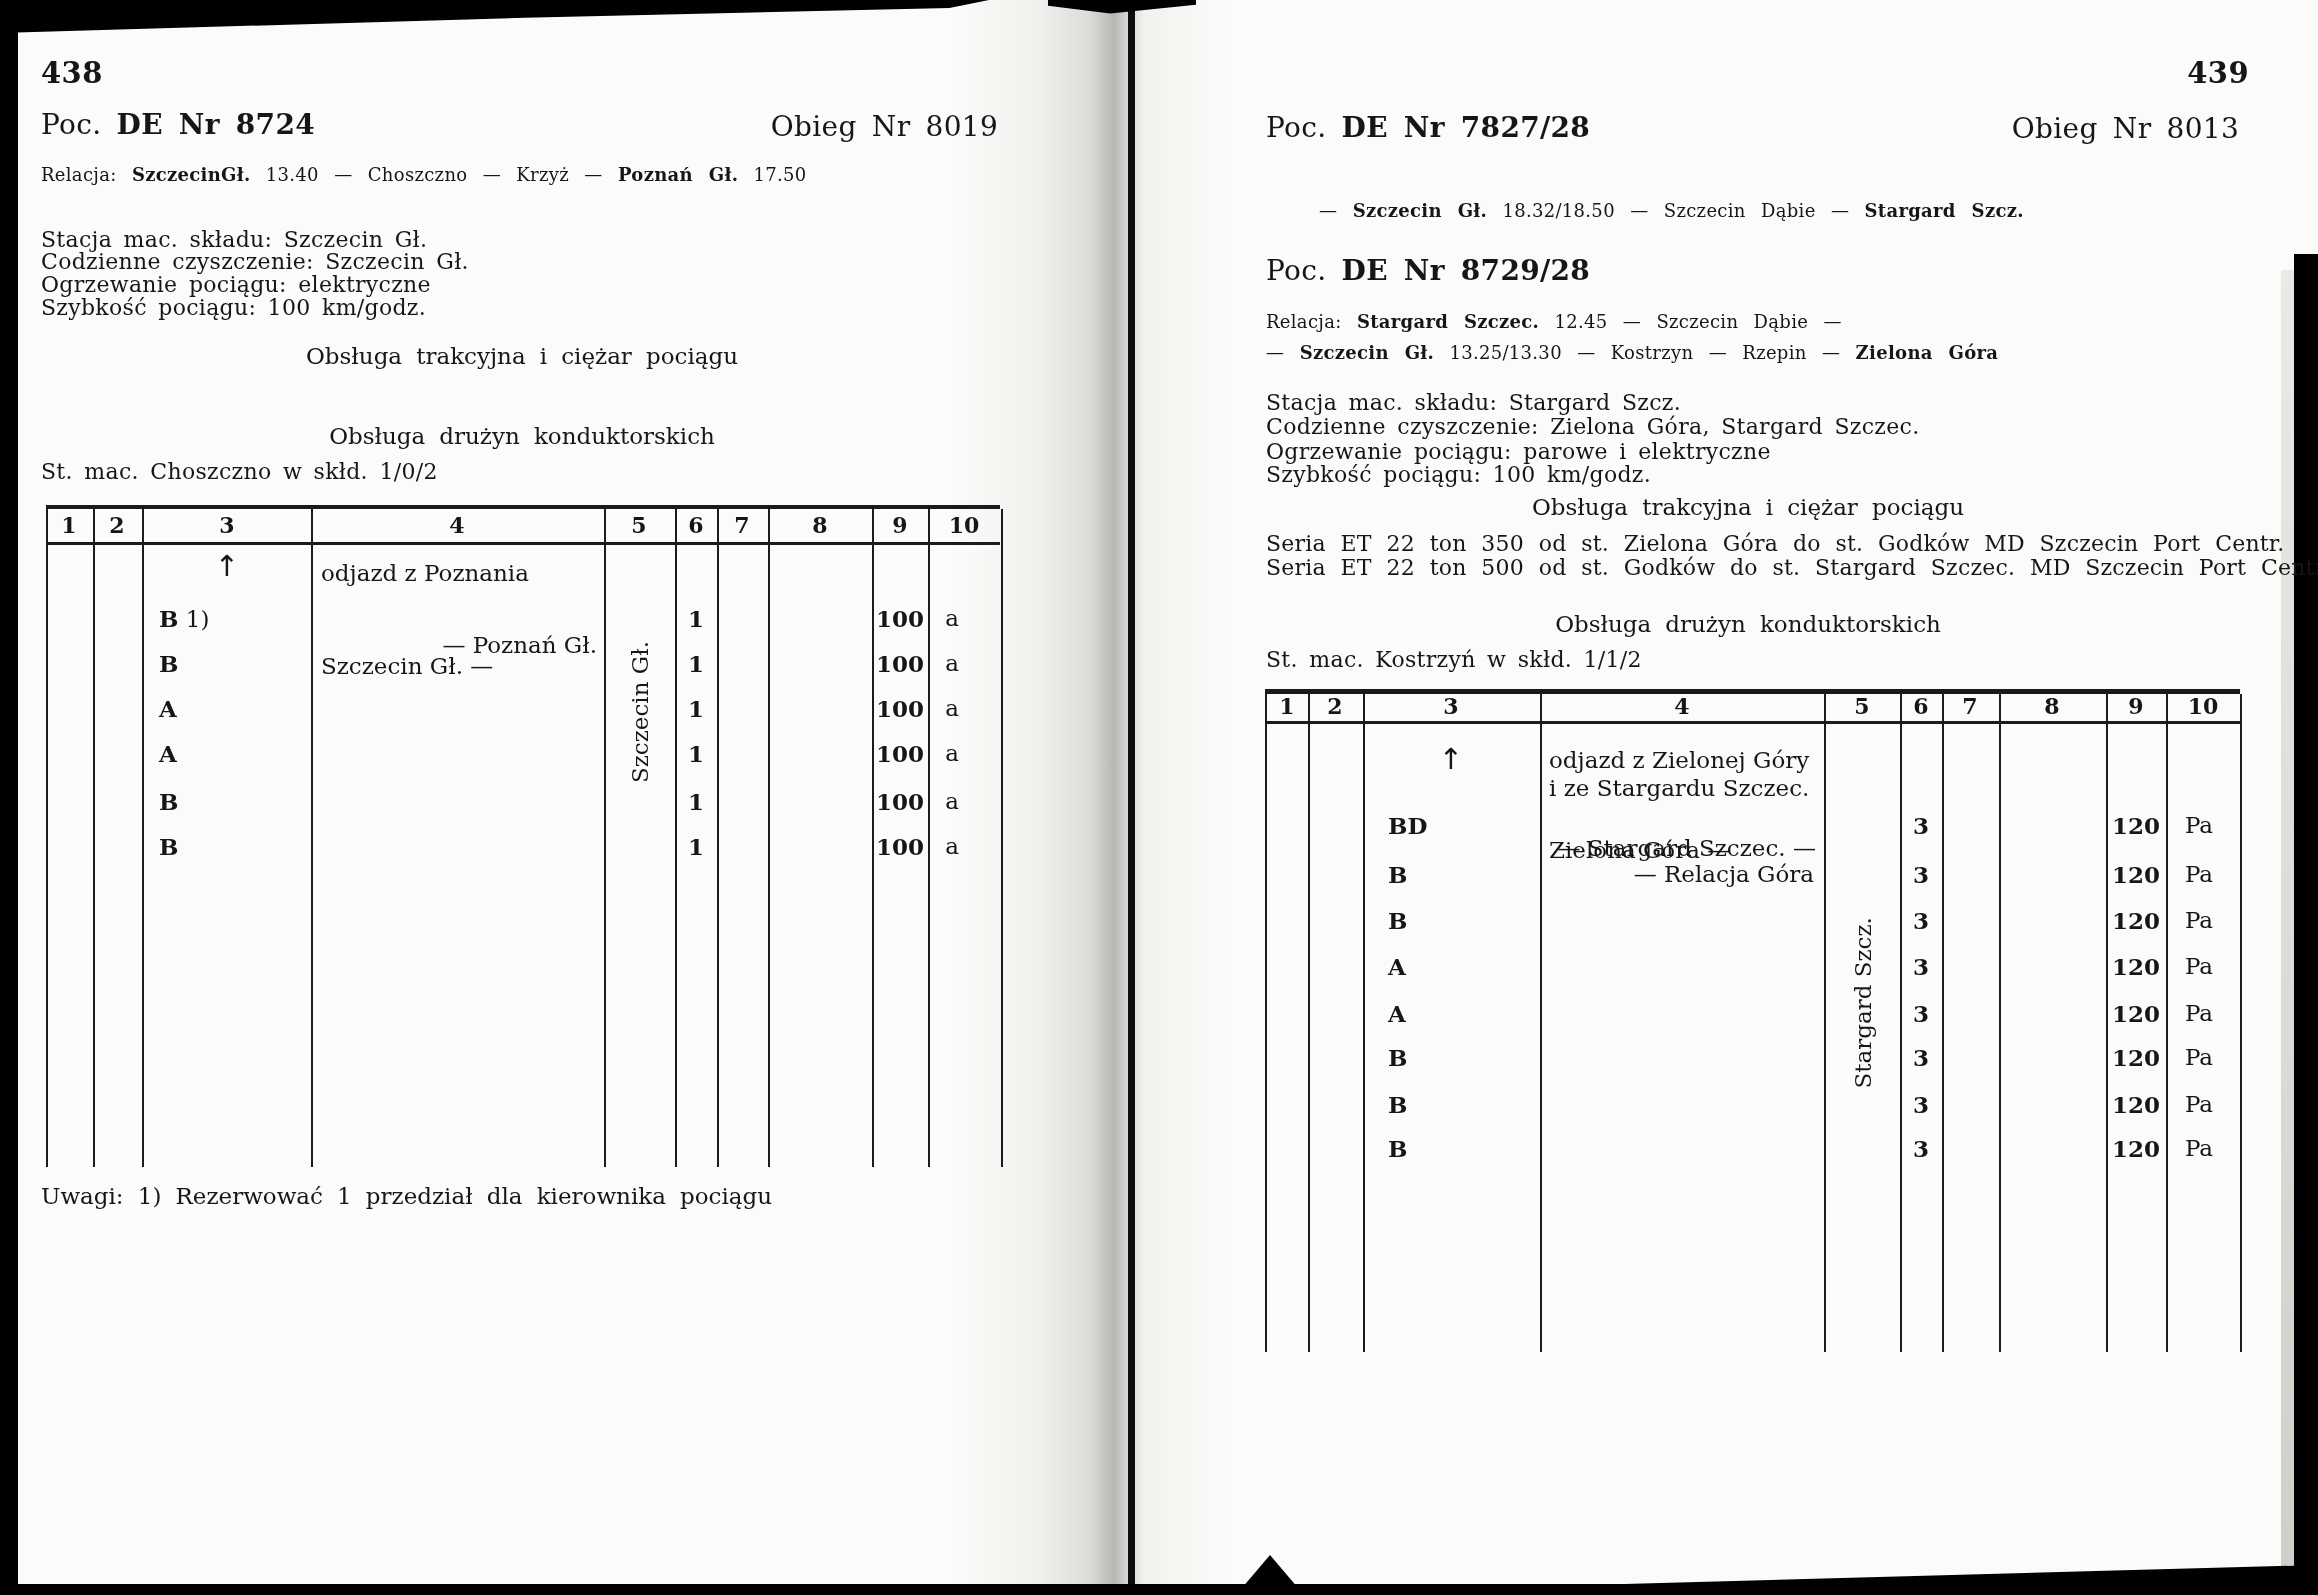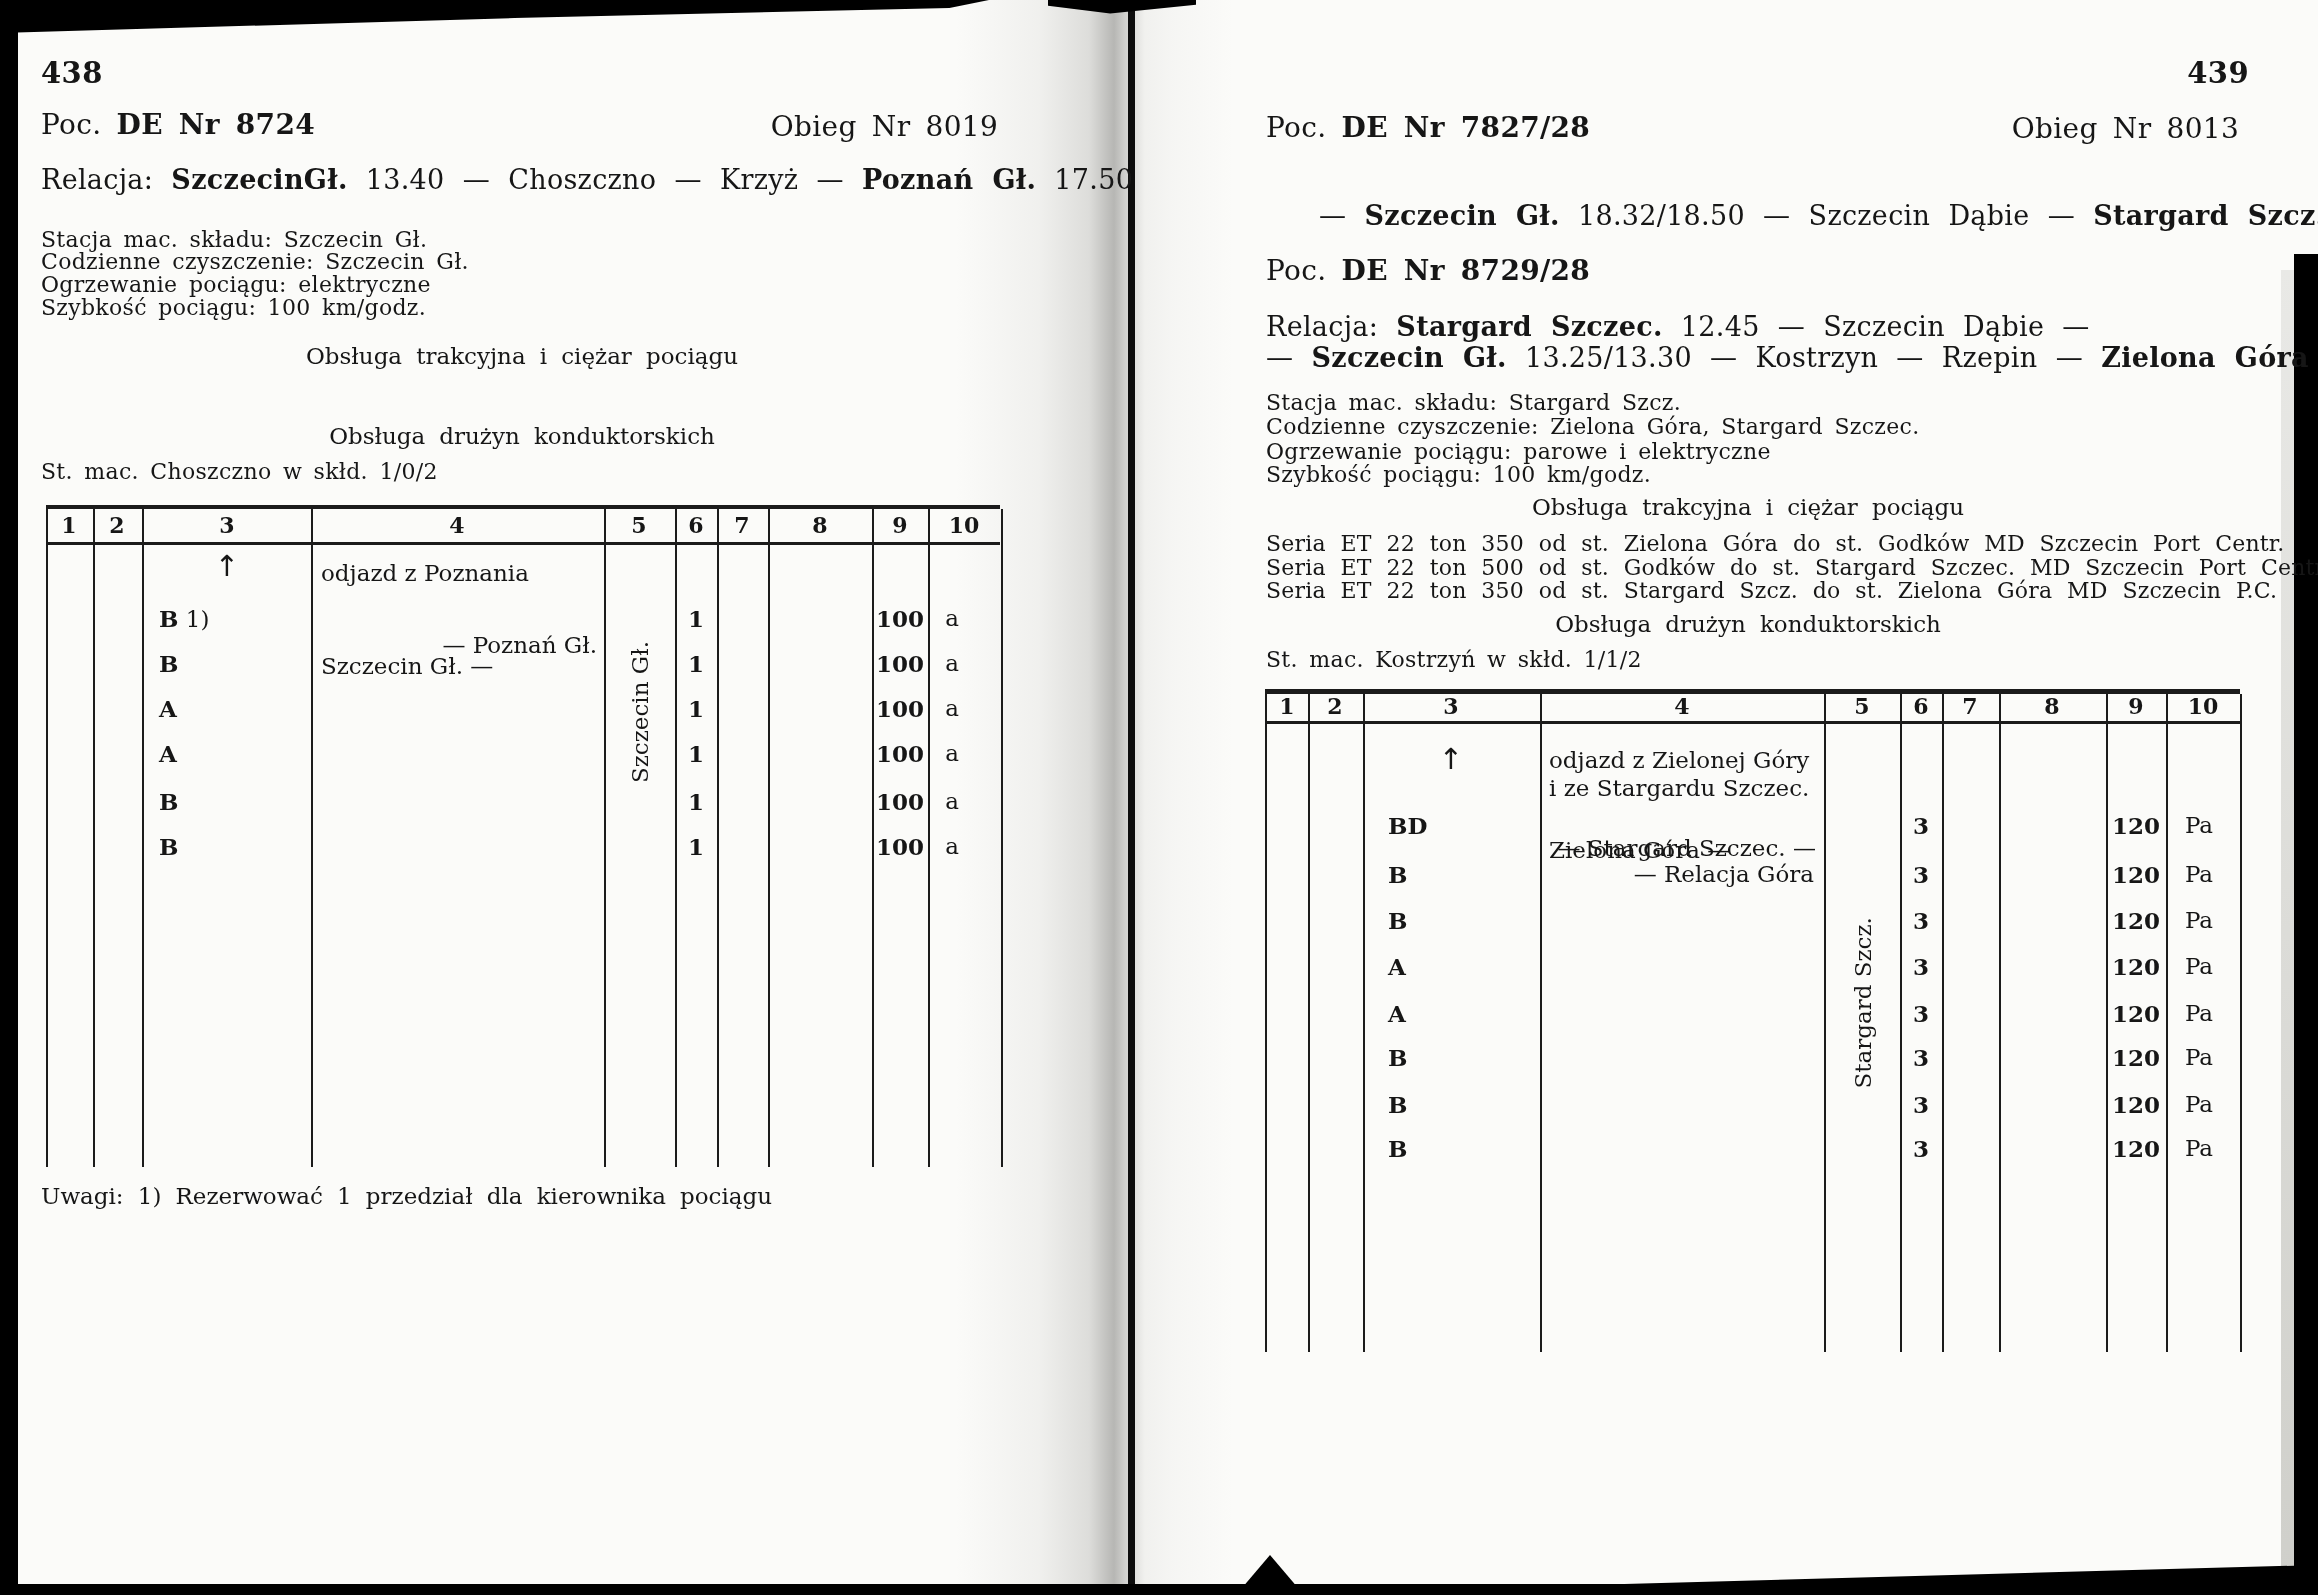--- a/index.html
+++ b/index.html
@@ -4,21 +4,21 @@
 <style>
   html,body{margin:0;padding:0;background:#2a2a2a;}
   .scan{position:relative;width:2319px;height:1595px;background:#fbfbf9;overflow:hidden;
         font-family:"DejaVu Serif","Liberation Serif",serif;color:#161616;}
   .abs{position:absolute;white-space:nowrap;}
   .b{font-weight:bold;}
   .ctr{transform:translateX(-50%);}
   .rot{transform:rotate(-90deg);text-align:center;}
   .t-pg{font-size:29px;letter-spacing:0.4px;}
   .t-big{font-size:28px;letter-spacing:0.3px;word-spacing:6px;}
-  .t-rel{font-size:27px;letter-spacing:0.3px;word-spacing:9.3px;}
+  .t-rel{font-size:18px;letter-spacing:0.3px;word-spacing:9.3px;}
   .t-info{font-size:22px;letter-spacing:0.3px;word-spacing:4.2px;}
   .t-seria{font-size:22px;letter-spacing:0.2px;word-spacing:7.6px;}
   .t-head{font-size:23px;word-spacing:6.8px;}
   .t-cell{font-size:23px;}
   .t-hd{font-size:22px;font-weight:bold;}
   .vl{position:absolute;width:1.7px;background:#1b1b1b;}
   .hl{position:absolute;background:#1b1b1b;}
   .arrow{font-family:"DejaVu Sans",sans-serif;font-size:29px;}
 </style>
 </head>
@@ -180,21 +180,20 @@
   </div>
 
   <div class="abs t-info" style="left:1266px;top:390px;">Stacja mac. składu: Stargard Szcz.</div>
   <div class="abs t-info" style="left:1266px;top:414px;">Codzienne czyszczenie: Zielona Góra, Stargard Szczec.</div>
   <div class="abs t-info" style="left:1266px;top:439px;">Ogrzewanie pociągu: parowe i elektryczne</div>
   <div class="abs t-info" style="left:1266px;top:462px;">Szybkość pociągu: 100 km/godz.</div>
 
   <div class="abs t-head ctr" style="left:1748px;top:494px;">Obsługa trakcyjna i ciężar pociągu</div>
   <div class="abs t-seria" style="left:1266px;top:531px;">Seria ET 22 ton 350 od st. Zielona Góra do st. Godków MD Szczecin Port Centr.</div>
   <div class="abs t-seria" style="left:1266px;top:555px;">Seria ET 22 ton 500 od st. Godków do st. Stargard Szczec. MD Szczecin Port Centr.</div>
-  <div class="abs t-seria" style="left:1266px;top:578px;">Seria ET 22 ton 350 od st. Stargard Szcz. do st. Zielona Góra MD Szczecin P.C.</div>
   <div class="abs t-head ctr" style="left:1748px;top:611px;">Obsługa drużyn konduktorskich</div>
   <div class="abs t-info" style="left:1266px;top:647px;">St. mac. Kostrzyń w skłd. 1/1/2</div>
 
   <div class="hl" style="left:1265px;top:689px;width:975px;height:5px;"></div>
   <div class="hl" style="left:1265px;top:721px;width:975px;height:3.4px;"></div>
   <div class="vl" style="left:1265px;top:694px;height:658px;"></div>
   <div class="vl" style="left:1308px;top:694px;height:658px;"></div>
   <div class="vl" style="left:1363px;top:694px;height:658px;"></div>
   <div class="vl" style="left:1540px;top:694px;height:658px;"></div>
   <div class="vl" style="left:1824px;top:694px;height:658px;"></div>

